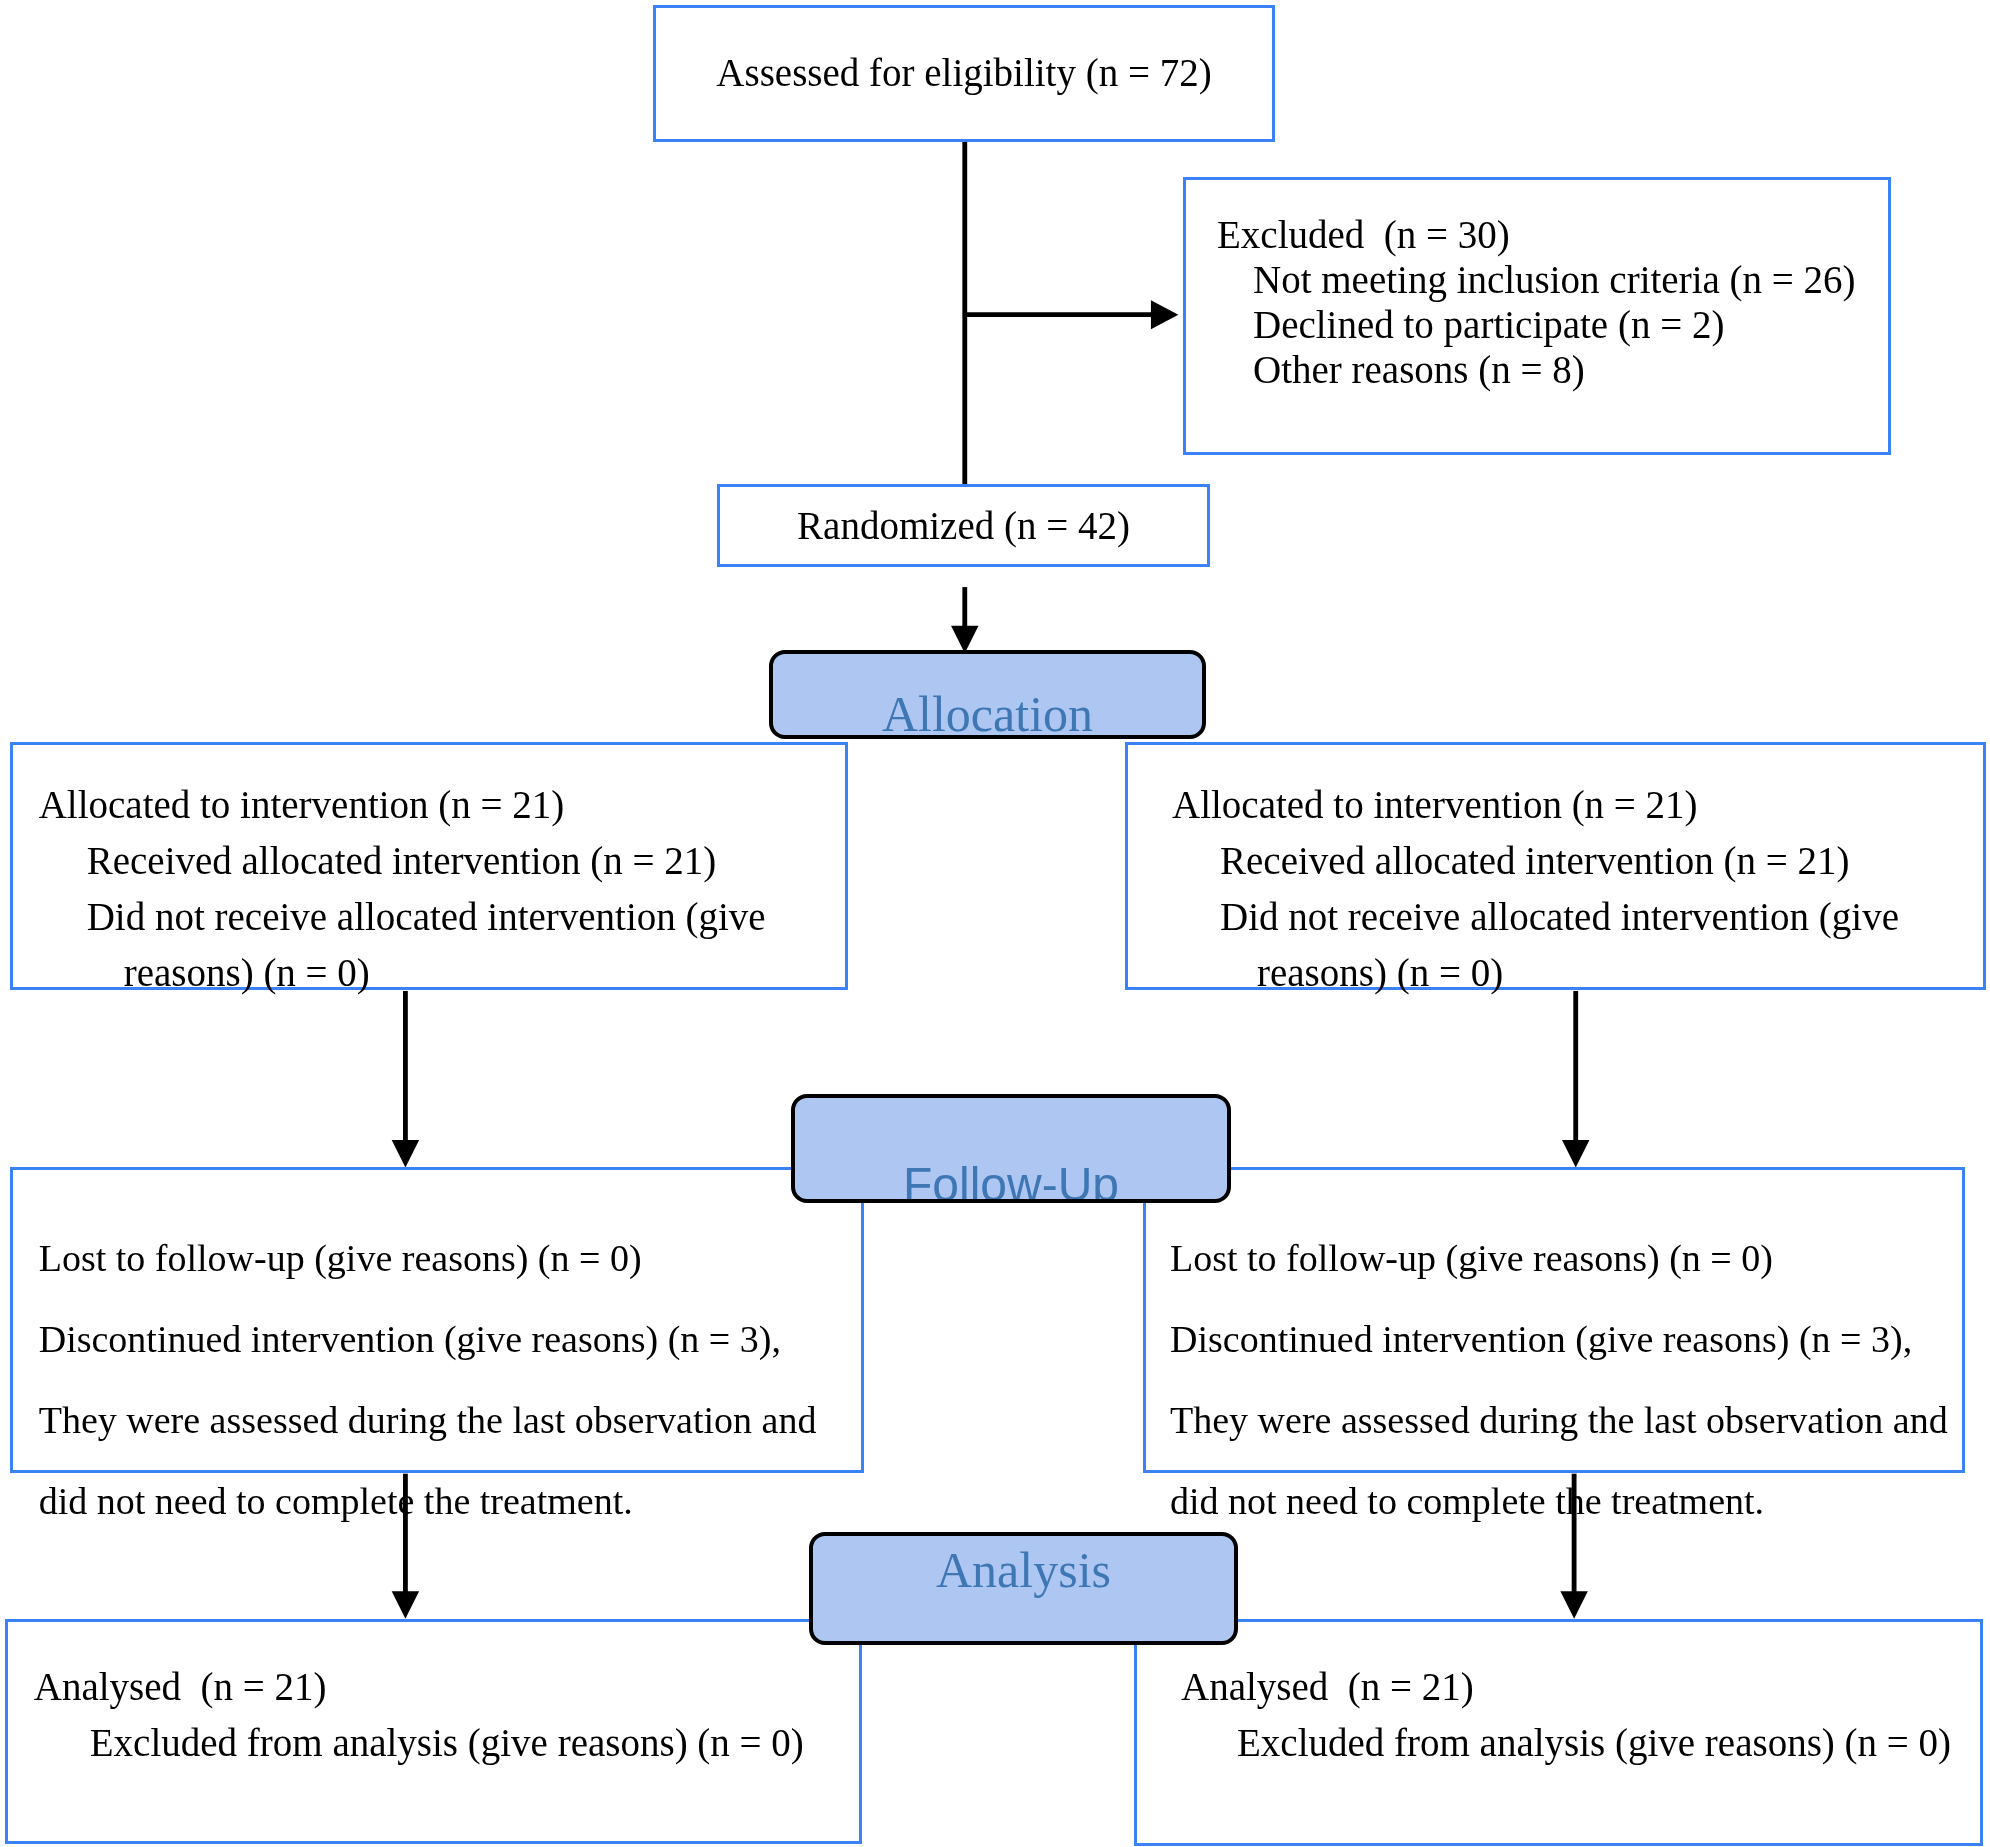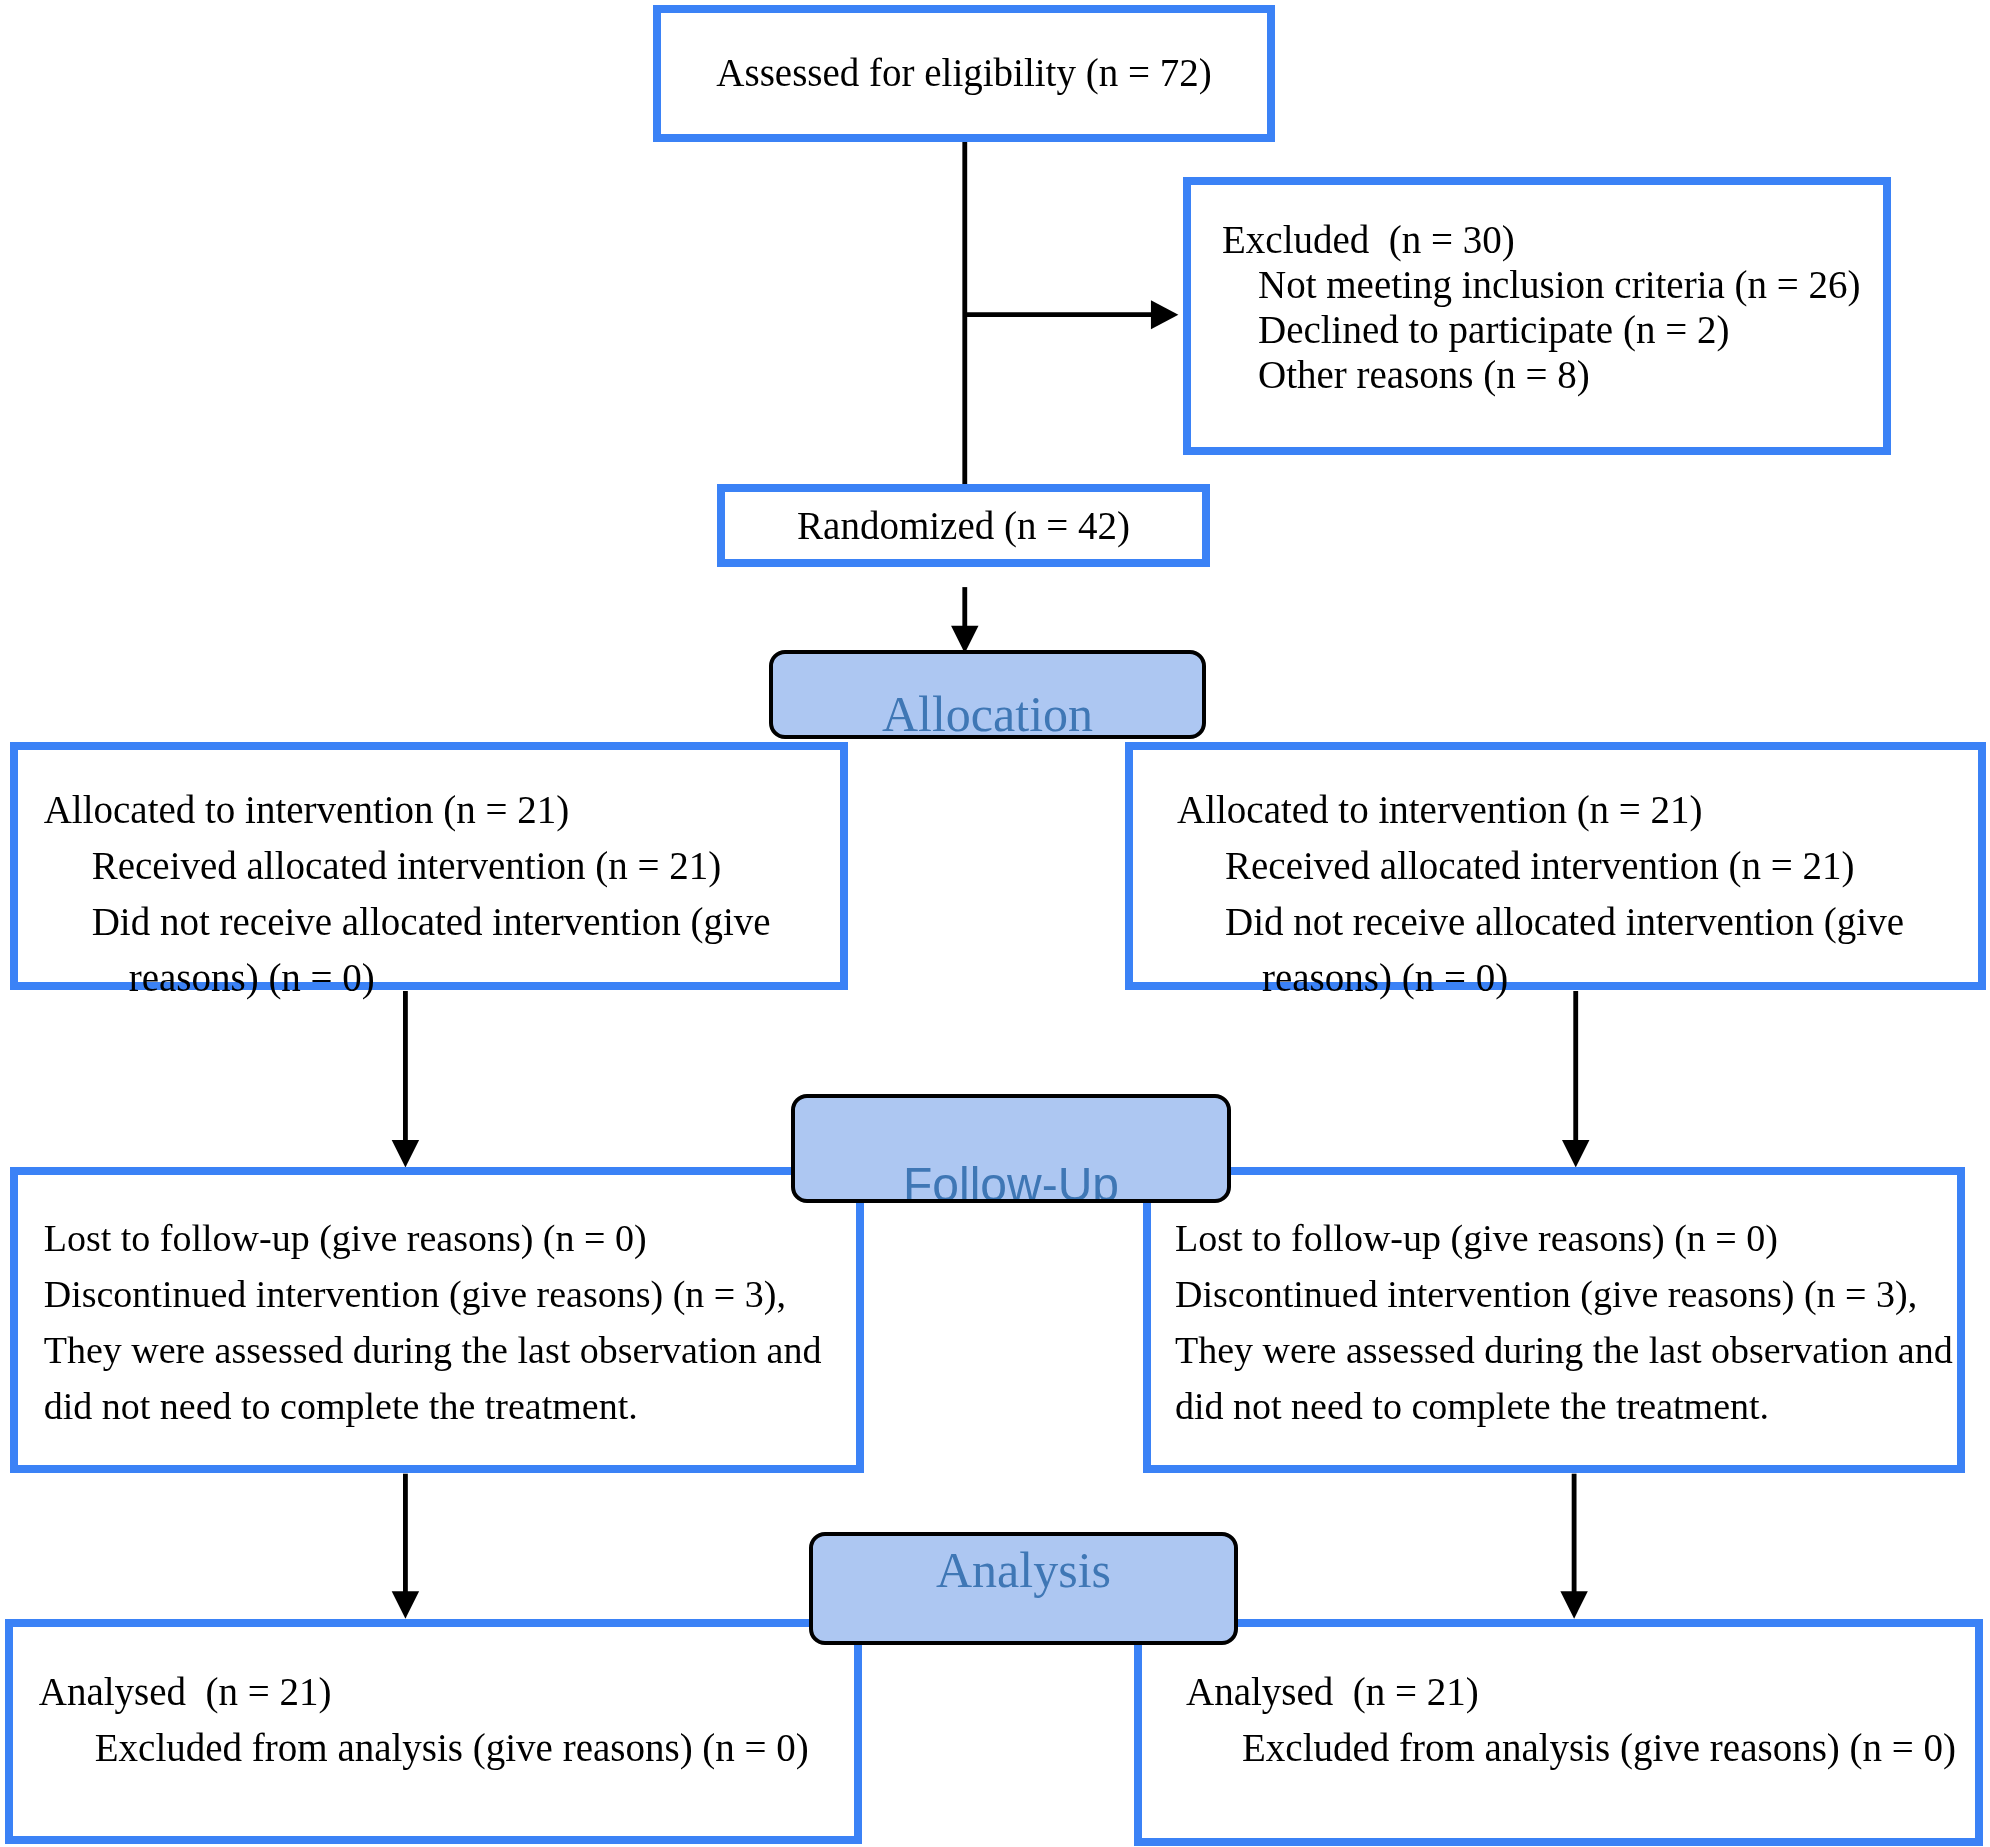--- a/index.html
+++ b/index.html
@@ -19,21 +19,21 @@
   .connectors {
     position: absolute;
     left: 0; top: 0;
     width: 1990px;
     height: 1848px;
     z-index: 1;
   }
   .box {
     position: absolute;
     background: #ffffff;
-    border: 8px solid #3b82f6;
+    border: 3px solid #3b82f6;
     box-sizing: border-box;
     z-index: 2;
   }
   .box .line {
     white-space: pre;
     font-size: 39px;
     line-height: 56px;
   }
   .center-box {
     display: flex;
@@ -87,21 +87,21 @@
   }
   .pill-analysis .pill-text { margin-top: 4.8px; }
 
   .box-assessed   { left: 653px;  top: 4.8px;    width: 622px;  height: 137px; }
   .box-excluded   { left: 1183px; top: 177px;  width: 708px;  height: 278px; padding: 32px 12px 0 31px; }
   .box-randomized { left: 717px;  top: 484px;  width: 493px;  height: 83px; }
   .box-alloc-l    { left: 9.7px;   top: 742px;  width: 838px; height: 248px; padding: 32px 8px 0 26px; }
   .box-alloc-r    { left: 1125px; top: 742px;  width: 861px; height: 248px; padding: 32px 8px 0 44px; }
   .box-fu-l       { left: 9.7px;   top: 1167px; width: 854px; height: 306px; padding: 35px 6.4px 0 26px; }
   .box-fu-r       { left: 1143px; top: 1167px; width: 822px; height: 306px; padding: 35px 6.4px 0 24px; }
-  .box-fu-l .line, .box-fu-r .line { font-size: 38px; }
+  .box-fu-l .line, .box-fu-r .line { font-size: 38px; margin-top: 25px; }
   .box-an-l       { left: 4.8px;    top: 1619px; width: 857px; height: 225px; padding: 37px 8px 0 26px; }
   .box-an-r       { left: 1134px; top: 1619px; width: 849px; height: 227px; padding: 37px 8px 0 44px; }
 </style>
 </head>
 <body>
 
 <div class="canvas">
 
   <svg class="connectors" viewBox="0 0 2469 2292" xmlns="http://www.w3.org/2000/svg">
 

